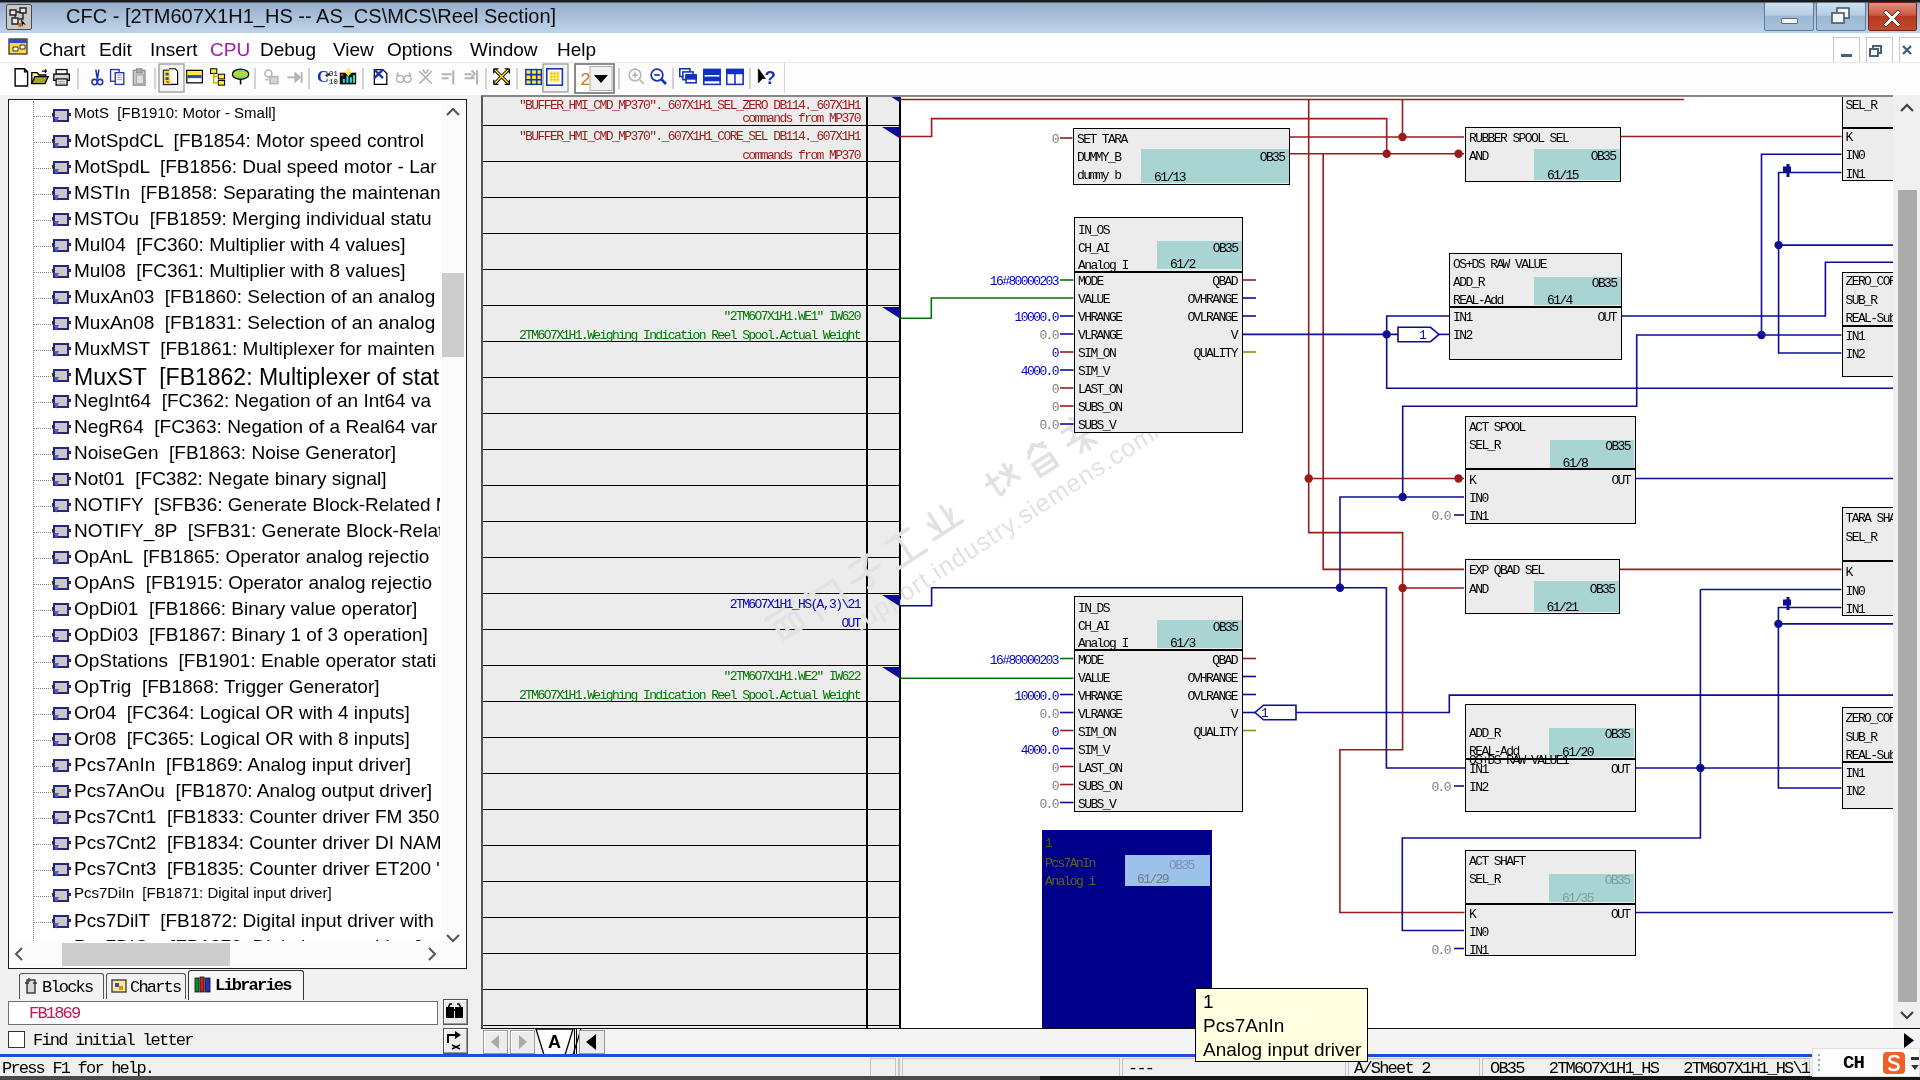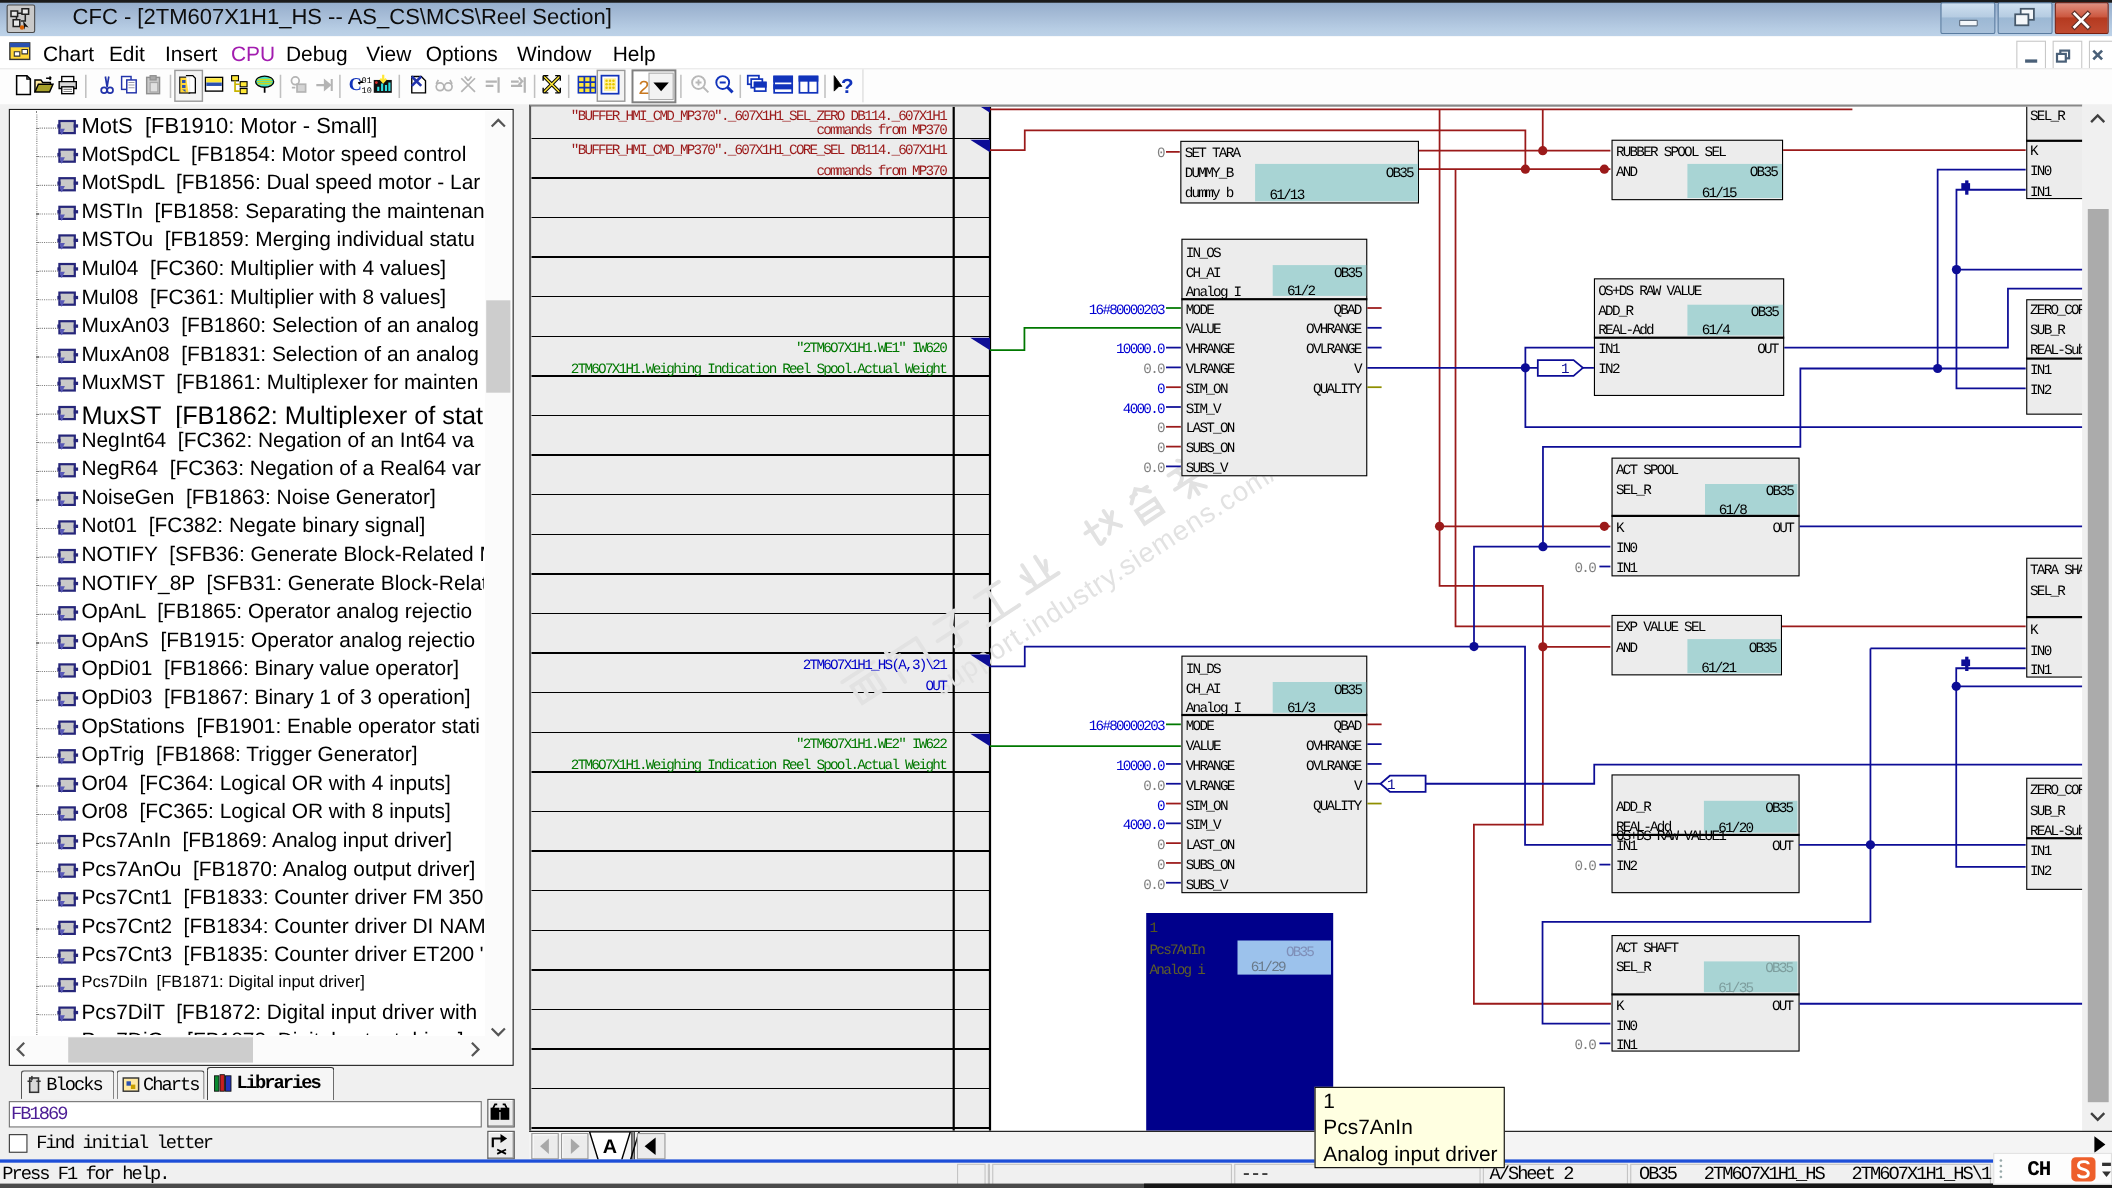--- a/index.html
+++ b/index.html
@@ -261,21 +261,21 @@
 <div class="abs" style="left:8px;top:99px;width:459px;height:870px;background:#fff;border:1.6px solid #1a1a1a;"></div>
 <div class="abs" style="left:10px;top:101px;width:430px;height:840px;overflow:hidden;background:#fff;">
     <div class="abs" style="left:23px;top:0;width:1px;height:840px;border-left:1px dotted #808080;"></div>
     <div class="abs" style="left:23px;top:15px;width:20px;height:1px;border-top:1px dotted #808080;"></div>
     <svg class="abs" style="left:42px;top:6px;" width="20" height="19">
       <rect x="2" y="3" width="14" height="11" fill="#C9C9C9" stroke="#26267A" stroke-width="2"></rect>
       <rect x="0" y="6" width="3" height="3" fill="#26267A"></rect>
       <rect x="15" y="6" width="4" height="3" fill="#26267A"></rect>
       <path d="M2 10 l5 0 l-3 6 z" fill="#5a5ab8"></path>
     </svg>
-    <div class="abs" style="left:64px;top:3px;width:370px;height:25px;font-size:20px;white-space:pre;overflow:hidden;">MotS  [FB1910: Motor - Small]</div>
+    <div class="abs" style="left:64px;top:3px;width:370px;height:25px;font-size:15px;white-space:pre;overflow:hidden;">MotS  [FB1910: Motor - Small]</div>
     <div class="abs" style="left:23px;top:41px;width:20px;height:1px;border-top:1px dotted #808080;"></div>
     <svg class="abs" style="left:42px;top:32px;" width="20" height="19">
       <rect x="2" y="3" width="14" height="11" fill="#C9C9C9" stroke="#26267A" stroke-width="2"></rect>
       <rect x="0" y="6" width="3" height="3" fill="#26267A"></rect>
       <rect x="15" y="6" width="4" height="3" fill="#26267A"></rect>
       <path d="M2 10 l5 0 l-3 6 z" fill="#5a5ab8"></path>
     </svg>
     <div class="abs" style="left:64px;top:29px;width:370px;height:25px;font-size:19px;white-space:pre;overflow:hidden;">MotSpdCL  [FB1854: Motor speed control</div>
     <div class="abs" style="left:23px;top:67px;width:20px;height:1px;border-top:1px dotted #808080;"></div>
     <svg class="abs" style="left:42px;top:58px;" width="20" height="19">
@@ -562,21 +562,21 @@
     <div class="abs" style="left:188px;top:0px;width:116px;height:30px;background:#F6F6F6;border:1.4px solid #333;border-bottom:none;border-radius:3px 3px 0 0;">
       <svg class="abs" style="left:5px;top:4px;" width="18" height="19">
         <rect x="1" y="3" width="4" height="14" fill="#0A8A30" stroke="#111" stroke-width="0.8"></rect>
         <rect x="6" y="2" width="4" height="15" fill="#C82020" stroke="#111" stroke-width="0.8"></rect>
         <rect x="11" y="3" width="5" height="14" fill="#2233BB" stroke="#111" stroke-width="0.8"></rect>
       </svg>
       <div class="mono2 abs" style="left:26px;top:5px;font-weight:bold;">Libraries</div>
     </div>
   </div>
 <div class="abs" style="left:8px;top:1001px;width:430px;height:24px;background:#fff;border:1.3px solid #707070;">
-    <div class="mono2 abs" style="left:1px;top:2px;color:#4c1d95;">FB1869</div>
+    <div class="mono2 abs" style="left:20px;top:2px;color:#be185d;">FB1869</div>
   </div>
 <div class="abs" style="left:443px;top:999px;width:25px;height:26px;background:#ECECEC;border:1.2px solid #555;box-shadow:inset -1px -1px 0 #999, inset 1px 1px 0 #fff;">
     <svg width="22" height="23">
       <g stroke="#000" stroke-width="2" fill="#000">
         <rect x="3" y="8" width="6" height="9"></rect>
         <rect x="12" y="8" width="6" height="9"></rect>
         <path d="M9 10 h3" fill="none"></path>
         <path d="M4 8 l2 -4 h2 M17 8 l-2 -4 h-2" fill="none" stroke-width="1.6"></path>
       </g>
     </svg>
@@ -697,21 +697,21 @@
     <div class="abs" style="left:982px;top:371px;width:171px;height:2px;background:#000;"></div>
     <div class="mono abs" style="left:986px;top:375.5px;color:#000;">K</div>
     <div class="mono abs" style="left:986px;top:394px;color:#000;">IN0</div>
     <div class="mono abs" style="left:986px;top:412px;color:#000;">IN1</div>
     <div class="mono abs" style="left:1147px;top:375.5px;width:0;color:#000;"><span style="position:absolute;right:0;white-space:pre;">OUT</span></div>
     <div class="mono abs" style="left:847px;top:412px;width:120px;text-align:right;color:#808080;">0.0</div>
     <div class="blk" style="left:982px;top:462px;width:155px;height:54.5px;"></div>
     <div class="abs" style="left:1050.5px;top:484px;width:85.0px;height:31px;background:#A8D4D4;"></div>
     <div class="mono abs" style="left:1093.5px;top:485px;width:38px;text-align:right;color:#000;">OB35</div>
     <div class="mono abs" style="left:1063.5px;top:503px;color:#000;">61/21</div>
-    <div class="mono abs" style="left:986px;top:466px;color:#000;">EXP VALUE SEL</div>
+    <div class="mono abs" style="left:986px;top:466px;color:#000;">EXP QBAD SEL</div>
     <div class="mono abs" style="left:986px;top:484.5px;color:#000;">AND</div>
     <div class="blk" style="left:982px;top:607px;width:170.5px;height:107.5px;"></div>
     <div class="abs" style="left:1066px;top:631px;width:84.5px;height:29px;background:#A8D4D4;"></div>
     <div class="mono abs" style="left:1108.5px;top:630px;width:38px;text-align:right;color:#000;">OB35</div>
     <div class="mono abs" style="left:1079px;top:648px;color:#000;">61/20</div>
     <div class="mono abs" style="left:986px;top:610.5px;color:#000;margin-top:45px;">OS+DS RAW VALUE1</div>
     <div class="mono abs" style="left:986px;top:628.5px;color:#000;">ADD_R</div>
     <div class="mono abs" style="left:986px;top:646.5px;color:#000;">REAL-Add</div>
     <div class="abs" style="left:982px;top:660.5px;width:170.5px;height:2px;background:#000;"></div>
     <div class="mono abs" style="left:986px;top:665px;color:#000;">IN1</div>

